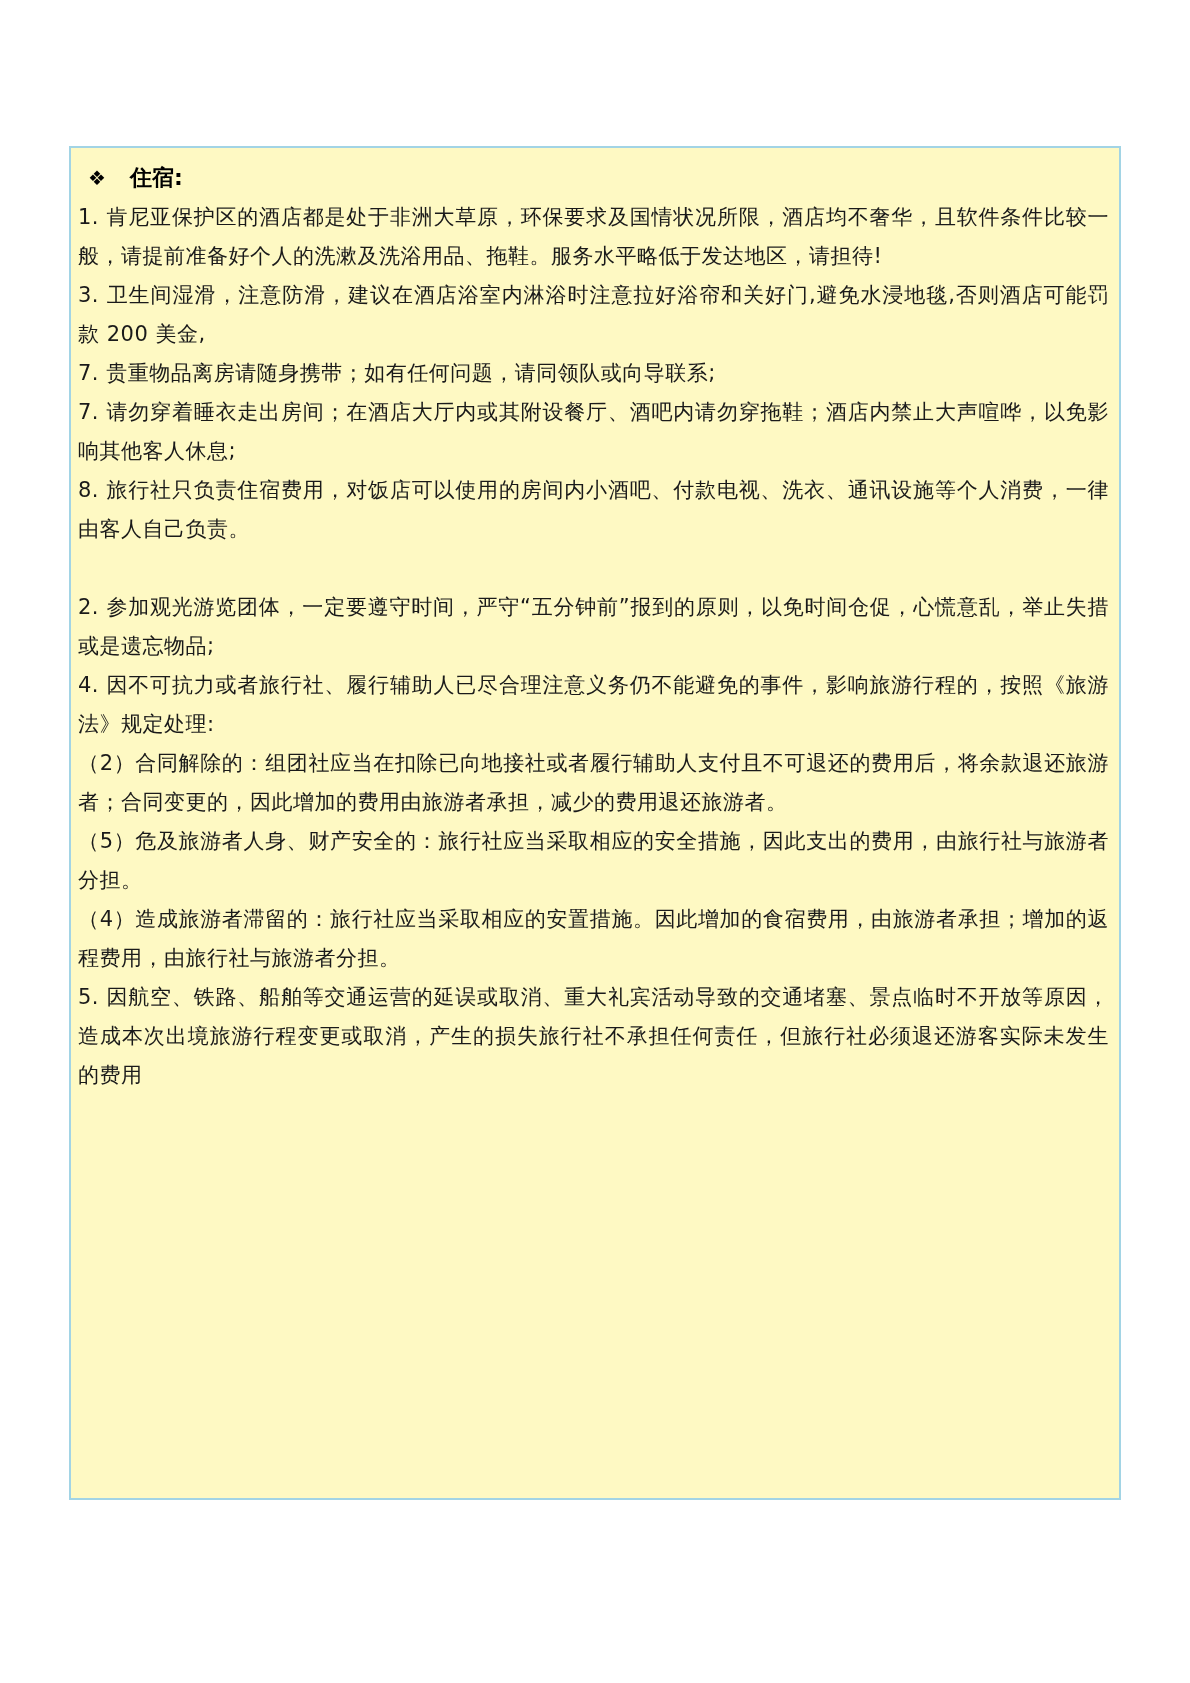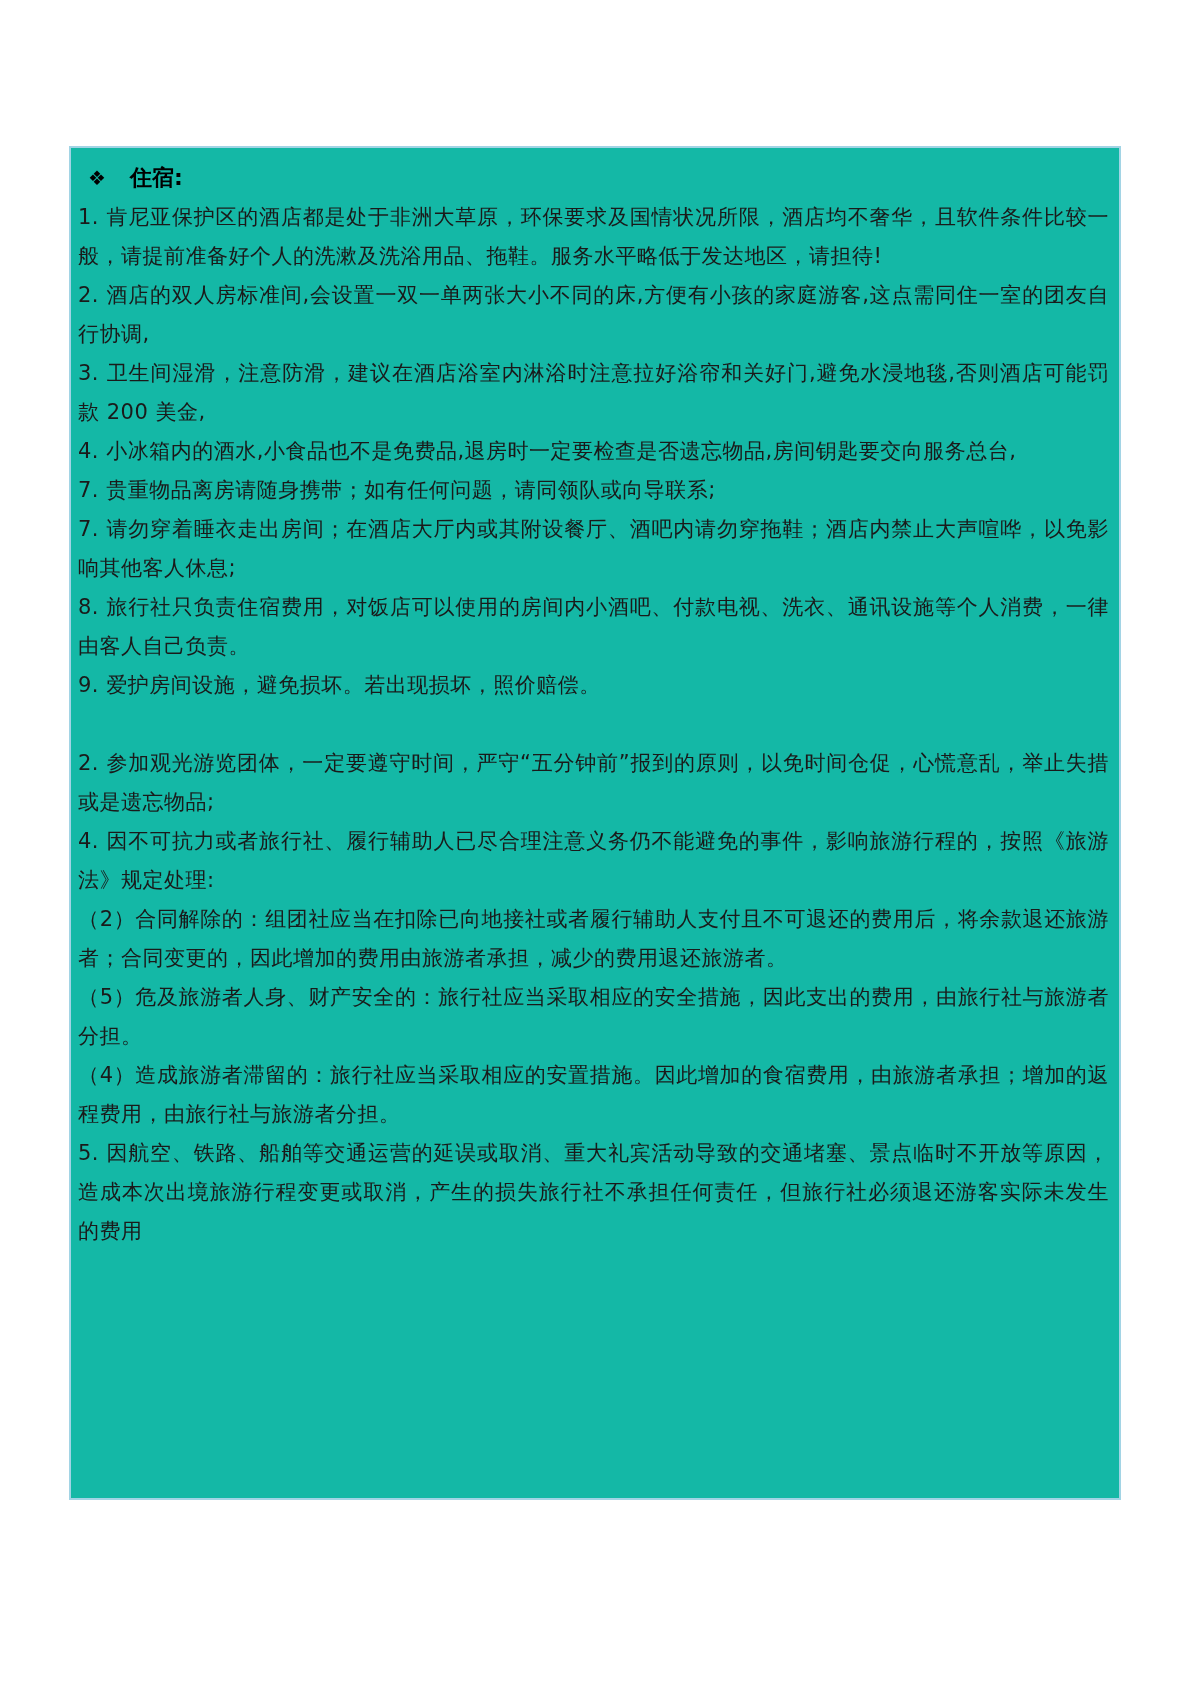--- a/index.html
+++ b/index.html
@@ -15,21 +15,21 @@
   }
   .notice-box {
     position: absolute;
     left: 69px;
     top: 146px;
     width: 1052px;
     min-height: 1354px;
     box-sizing: border-box;
     border: 2px solid #a2d4e5;
     padding: 10px 10px 12px 7px;
-    background: #14b8a6;
+    background: #fef9c3;
   }
   .heading {
     margin: 0;
     padding-left: 10px;
     font-size: 22px;
     line-height: 39px;
     font-weight: bold;
     color: #000000;
   }
   .heading .marker {
@@ -56,27 +56,24 @@
 </head>
 <body>
 
 <div class="notice-box">
 
   <div class="section">
     <p class="heading">
       <span class="marker">❖</span><span>住宿:</span>
     </p>
     <p class="para">1. 肯尼亚保护区的酒店都是处于非洲大草原，环保要求及国情状况所限，酒店均不奢华，且软件条件比较一般，请提前准备好个人的洗漱及洗浴用品、拖鞋。服务水平略低于发达地区，请担待!</p>
-    <p class="para">2. 酒店的双人房标准间,会设置一双一单两张大小不同的床,方便有小孩的家庭游客,这点需同住一室的团友自行协调,</p>
     <p class="para">3. 卫生间湿滑，注意防滑，建议在酒店浴室内淋浴时注意拉好浴帘和关好门,避免水浸地毯,否则酒店可能罚款 200 美金,</p>
-    <p class="para">4. 小冰箱内的酒水,小食品也不是免费品,退房时一定要检查是否遗忘物品,房间钥匙要交向服务总台,</p>
     <p class="para">7. 贵重物品离房请随身携带；如有任何问题，请同领队或向导联系;</p>
     <p class="para">7. 请勿穿着睡衣走出房间；在酒店大厅内或其附设餐厅、酒吧内请勿穿拖鞋；酒店内禁止大声喧哗，以免影响其他客人休息;</p>
     <p class="para">8. 旅行社只负责住宿费用，对饭店可以使用的房间内小酒吧、付款电视、洗衣、通讯设施等个人消费，一律由客人自己负责。</p>
-    <p class="para">9. 爱护房间设施，避免损坏。若出现损坏，照价赔偿。</p>
   </div>
 
   <div class="section-gap"></div>
 
   <div class="section">
     <p class="para">2. 参加观光游览团体，一定要遵守时间，严守“五分钟前”报到的原则，以免时间仓促，心慌意乱，举止失措或是遗忘物品;</p>
     <p class="para">4. 因不可抗力或者旅行社、履行辅助人已尽合理注意义务仍不能避免的事件，影响旅游行程的，按照《旅游法》规定处理:</p>
     <p class="para">（2）合同解除的：组团社应当在扣除已向地接社或者履行辅助人支付且不可退还的费用后，将余款退还旅游者；合同变更的，因此增加的费用由旅游者承担，减少的费用退还旅游者。</p>
     <p class="para">（5）危及旅游者人身、财产安全的：旅行社应当采取相应的安全措施，因此支出的费用，由旅行社与旅游者分担。</p>
     <p class="para">（4）造成旅游者滞留的：旅行社应当采取相应的安置措施。因此增加的食宿费用，由旅游者承担；增加的返程费用，由旅行社与旅游者分担。</p>

